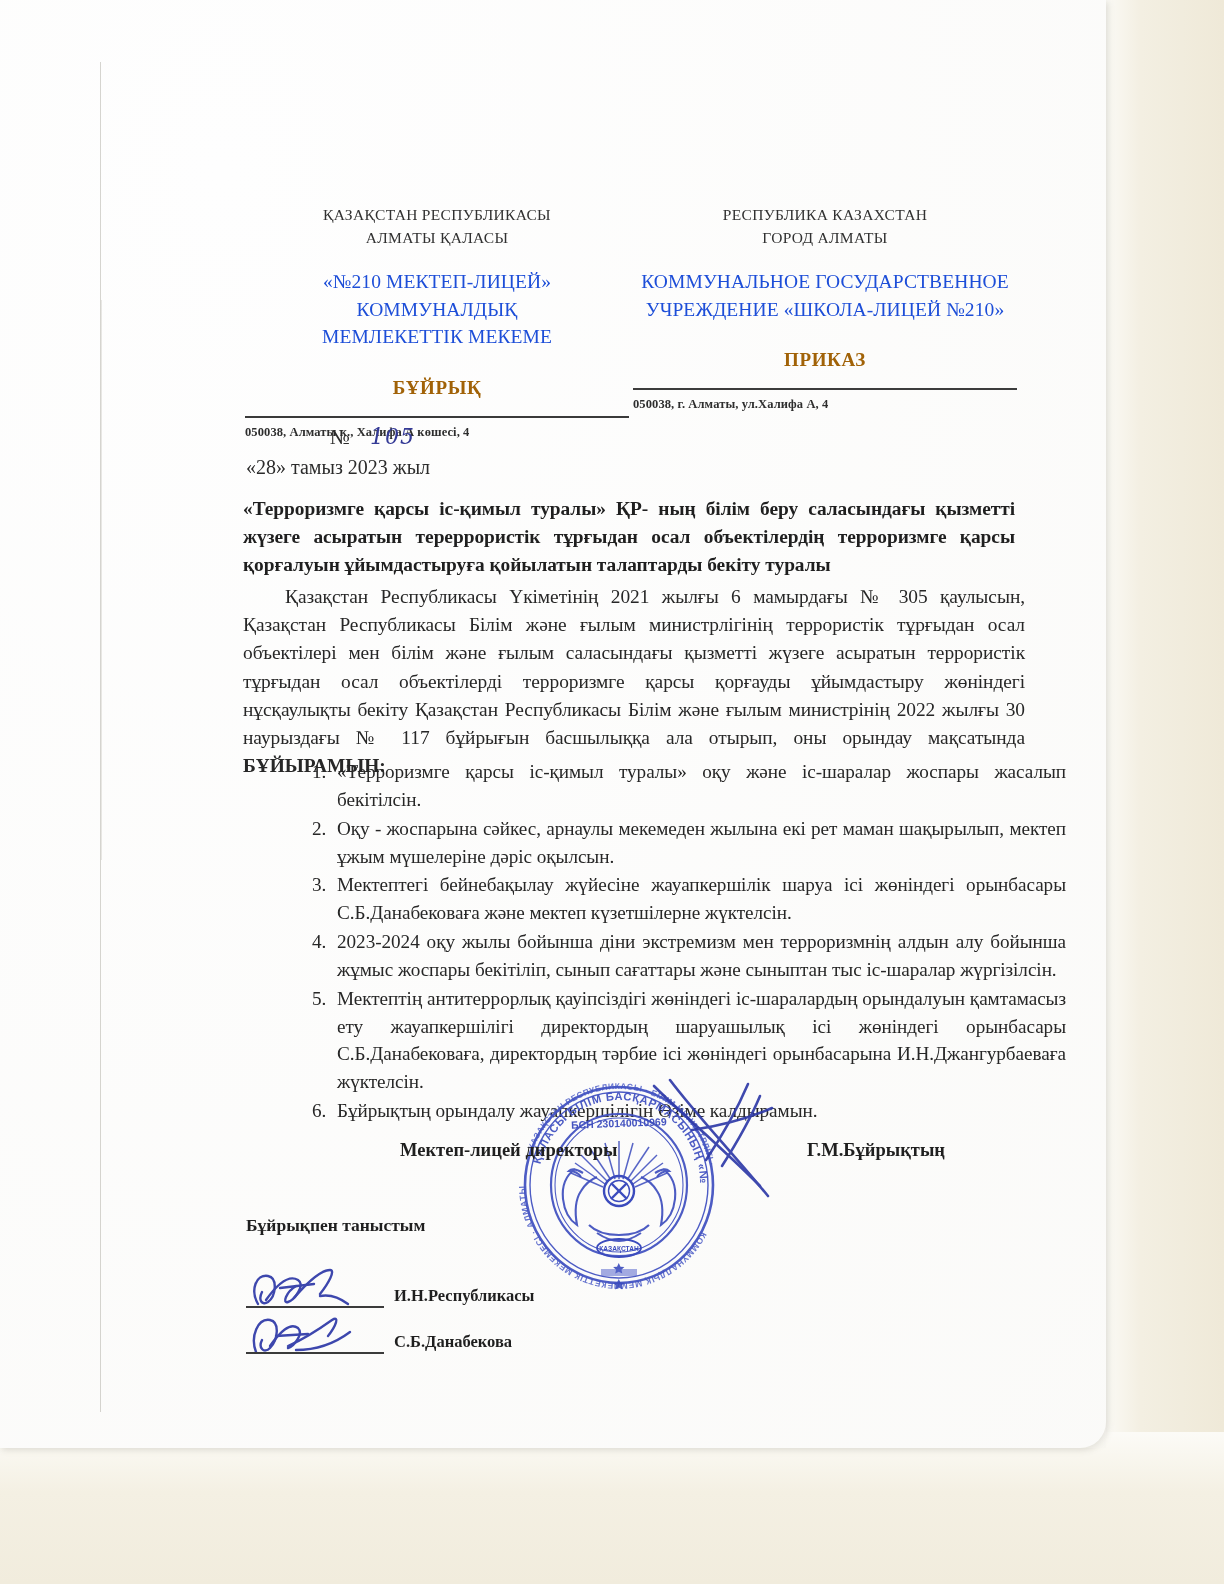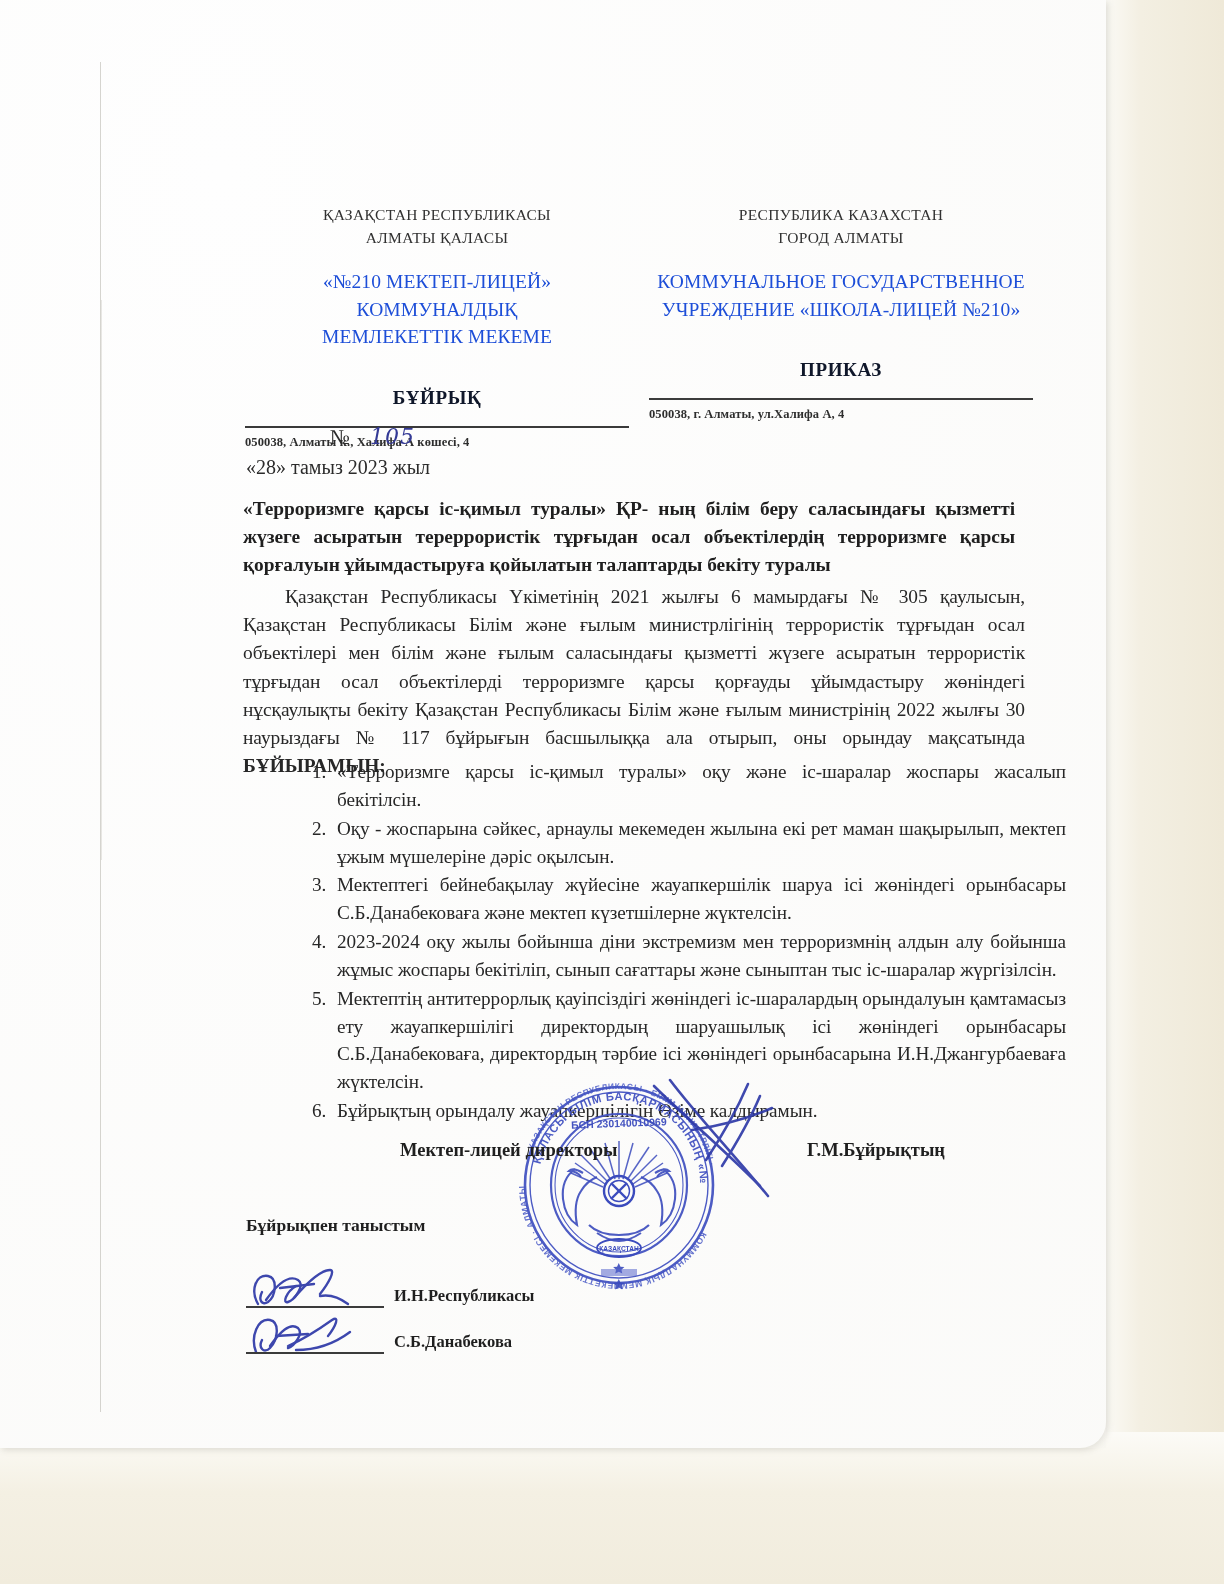--- a/index.html
+++ b/index.html
@@ -62,46 +62,46 @@
     left: 0; top: 0; width: 1106px; height: 1448px;
     color: #2b2b2b;
   }
 
   
   .letterhead {
     position: absolute;
     left: 245px; top: 204px;
     width: 790px;
     display: flex;
-    gap: 20px;
+    gap: 4px;
   }
   .lh-col { width: 384px; }
   .lh-col.left  { text-align: center; }
   .lh-col.right { text-align: center; }
 
   .lh-line1 {
     font-size: 15.5px;
     letter-spacing: .3px;
     line-height: 1.48;
     color: #313131;
   }
   .lh-org {
     margin-top: 18px;
     font-size: 19.5px;
     line-height: 1.42;
     letter-spacing: .1px;
     color: #1d4ed8;
   }
   .lh-org.right { font-size: 19.5px; }
   .lh-kind {
-    margin-top: 36px;
+    margin-top: 26px;
     font-size: 19px;
     font-weight: bold;
     letter-spacing: .6px;
-    color: #0f172a;
+    color: #a16207;
   }
   .lh-rule {
     margin-top: 17px;
     height: 2px;
     background: #3a3a3a;
     width: 100%;
   }
   .lh-rule.right { background: #3c3c3c; }
   .lh-addr {
     margin-top: 7px;

